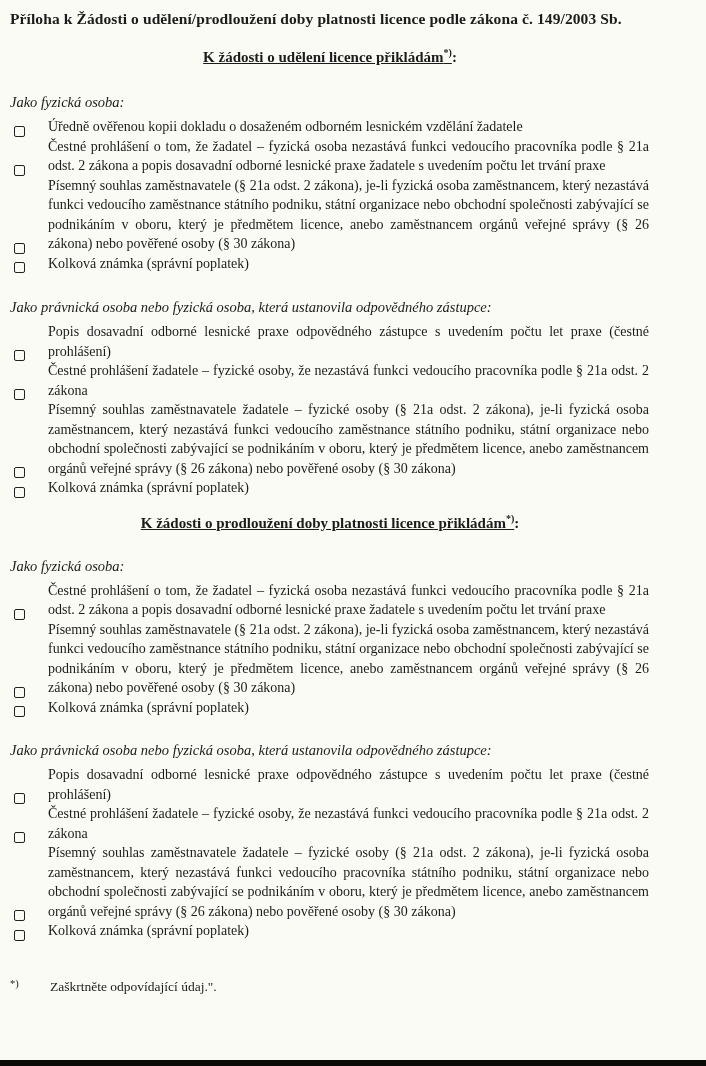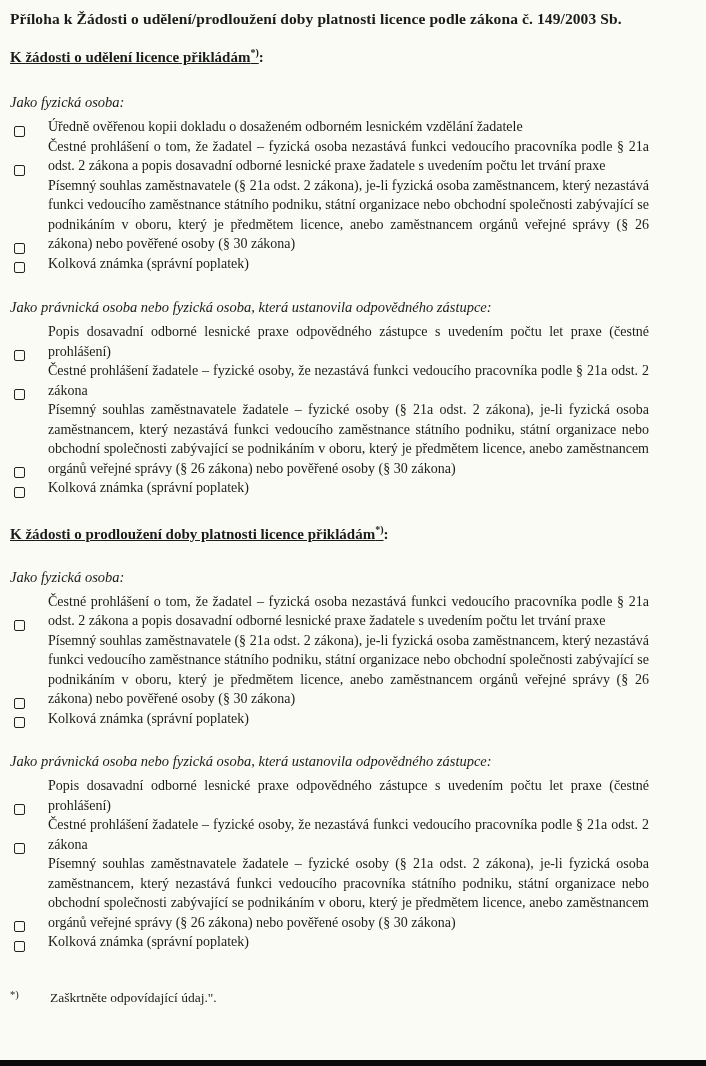--- a/index.html
+++ b/index.html
@@ -25,36 +25,37 @@
     font-size: 15.5px;
     font-weight: bold;
     line-height: 20px;
     letter-spacing: 0.1px;
   }
   .section-heading {
     margin: 19px 0 0 0;
     font-size: 15px;
     font-weight: bold;
     line-height: 19px;
+    text-align: center;
   }
   .section-heading .underlined {
     text-decoration: underline;
   }
   .section-heading sup {
     font-size: 10px;
     line-height: 0;
   }
   .subheading {
     margin: 27px 0 0 0;
     font-style: italic;
     font-size: 14.5px;
     line-height: 16px;
   }
   .subheading.gap-lg { margin-top: 26px; }
-  .section-2 .section-heading { margin-top: 27px; }
+  .section-2 .section-heading { margin-top: 16px; }
   .section-2 .subheading { margin-top: 25px; }
   ul.checklist {
     list-style: none;
     margin: 7px 0 0 0;
     padding: 0;
   }
   .check-item {
     display: flex;
     align-items: flex-end;
     font-size: 14px;

